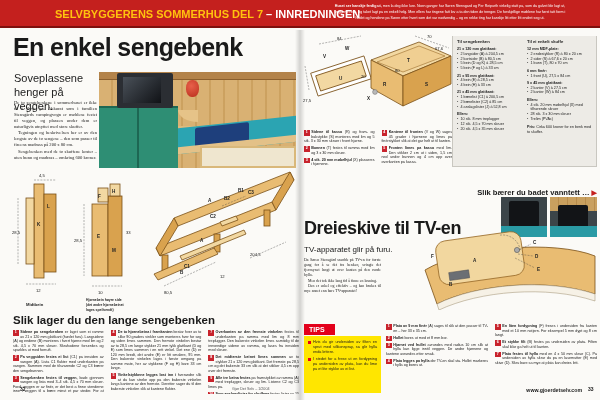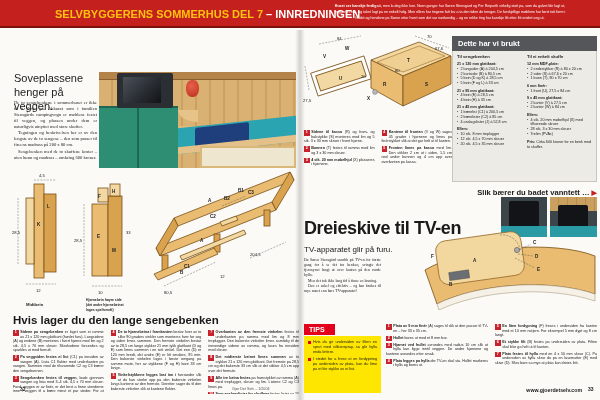--- a/index.html
+++ b/index.html
@@ -98,20 +98,21 @@
 
   <header class="topbar">
     <div class="topbar-title">
       <span class="ttl-y">SELVBYGGERENS SOMMERHUS DEL 7</span><span class="ttl-w"> – INNREDNINGEN</span>
     </div>
     <p class="topbar-intro"><b>Huset ser kanskje ferdig ut,</b> <span>men la deg ikke lure. Noen ganger har Søren Stensgård og Per Reipurth virkelig stått på, som da gulvet ble lagt ut, veggene reist, og taket lagt på en enkelt helg. Men ellers har tingene fått lov å ta den tiden de trenger. De forskjellige møblene har først tatt form i hodet og hendene på Søren etter hvert som det var nødvendig – og en rekke ting har kanskje litt etter litt endret seg ut.</span></p>
   </header>
 
   <div class="gutter"></div>
 
+  <h1 class="lp-title">En enkel sengebenk</h1>
   <div class="lp-lead">Soveplassene henger på veggen.</div>
 
   <div class="lp-intro t-serif">
     <p>De to sengebenkene i sommerhuset er ikke til å flytte på. Akkurat som i familien Stensgårds campingvogn er møblene festet til veggen, og plassen under dem er naturligvis utnyttet med store skuffer.</p>
     <p>Tegningen og beskrivelsen her er av den lengste av de to sengene – den som passer til fireens madrass på 200 x 80 cm.</p>
     <p>Sengebenken med de to skuffene koster – uten bunn og madrass – omkring 600 kroner.</p>
   </div>
 
   <div class="lp-photo">
     <div class="ph-topshelf"></div>
@@ -182,21 +183,21 @@
     <text class="lbl" x="88" y="30">B1</text>
     <text class="lbl" x="74" y="38">B2</text>
     <text class="lbl" x="34" y="106">C1</text>
     <text class="lbl" x="60" y="56">C2</text>
     <text class="lbl" x="98" y="32">C3</text>
     <text class="dim" x="100" y="94">204,5</text>
     <text class="dim" x="14" y="132">80,5</text>
     <text class="dim" x="70" y="116">12</text>
   </svg>
 
-  <h2 class="lp-section">Hvis lager du den lange sengebenken</h2>
+  <h2 class="lp-section">Slik lager du den lange sengebenken</h2>
 
   <div class="cols lp-cols">
     <div class="col">
       <p class="step"><span class="sq">1</span><b>Sidene på sengebenken</b><span> er laget som ei ramme av 21 x 120 mm glattkant (høvlet furu). Langsidene (A) og endene (B) monteres i hvert hjørne med lim og 2 stk. 4,5 x 70 mm skruer. Skruhodene forsenkes og sparkles ut med fornuft.</span></p>
       <p class="step"><span class="sq">2</span><b>På veggsiden festes ei list</b><span> (C1) på innsiden av vangen (A). Lista C1 flukter med underkanten på vangen. Sammen med de tilsvarende C2 og C3 bærer den sengebunnen.</span></p>
       <p class="step"><span class="sq">3</span><b>Sengebenken festes til veggen,</b><span> både gjennom vangen og lista med 3–4 stk. 4,5 x 70 mm skruer. Fordi veggen er av finér, er det best å finne stenderne inne i veggen til å bære minst et par steder. For at sengebenken skal ha litt å stå på, må du sette en midlertidig støtte under framkanten på ramma.</span></p>
     </div>
     <div class="col">
       <p class="step"><span class="sq">4</span><b>De to hjørnebeina i framkanten</b><span> består hver av to slike 90 graders vinkler som monteres hver for seg og siden limes sammen. Den fremste vinkelen består av to 28,5 cm lange stykker 21 mm tykk glattkant (D og E) som limes sammen i en rett vinkel. Det ene (D) er 120 mm bredt, det andre (E) er litt smalere, 95 mm. Den bakerste vinkelen lages i første omgang på samme måte, her av stykkene (F og H) bare 33 cm lange.</span></p>
       <p class="step"><span class="sq">5</span><b>Vinkelstykkene legges løst inn i</b><span> hverandre slik at du kan streke opp på den bakerste vinkelen langs kantene av den fremste. Deretter sager du til den bakerste vinkelen slik at kantene flukter.</span></p>
@@ -236,21 +237,20 @@
     <text class="lbl" x="80" y="58">R</text>
     <text class="lbl" x="122" y="58">S</text>
     <text class="lbl" x="64" y="72">X</text>
     <text class="dim" x="124" y="10">70</text>
     <text class="dim" x="132" y="22">67,6</text>
     <text class="dim" x="92" y="44">80</text>
     <text class="dim" x="58" y="50">20</text>
   </svg>
 
   <aside class="mat">
-    <div class="mat-head">Dette har vi brukt</div>
     <div class="mat-body">
       <div class="mcol">
         <div class="mhead">Til sengebenken</div>
         <div class="mname">21 x 120 mm glattkant:</div>
         <div class="mitem">2 langsider (A) à 204,5 cm</div>
         <div class="mitem">2 kortsider (B) à 80,5 cm</div>
         <div class="mitem">5 bein (D og K) à 28,5 cm</div>
         <div class="mitem">5 bein (F og L) à 33 cm</div>
         <div class="mname">21 x 95 mm glattkant:</div>
         <div class="mitem">4 bein (E) à 28,5 cm</div>

